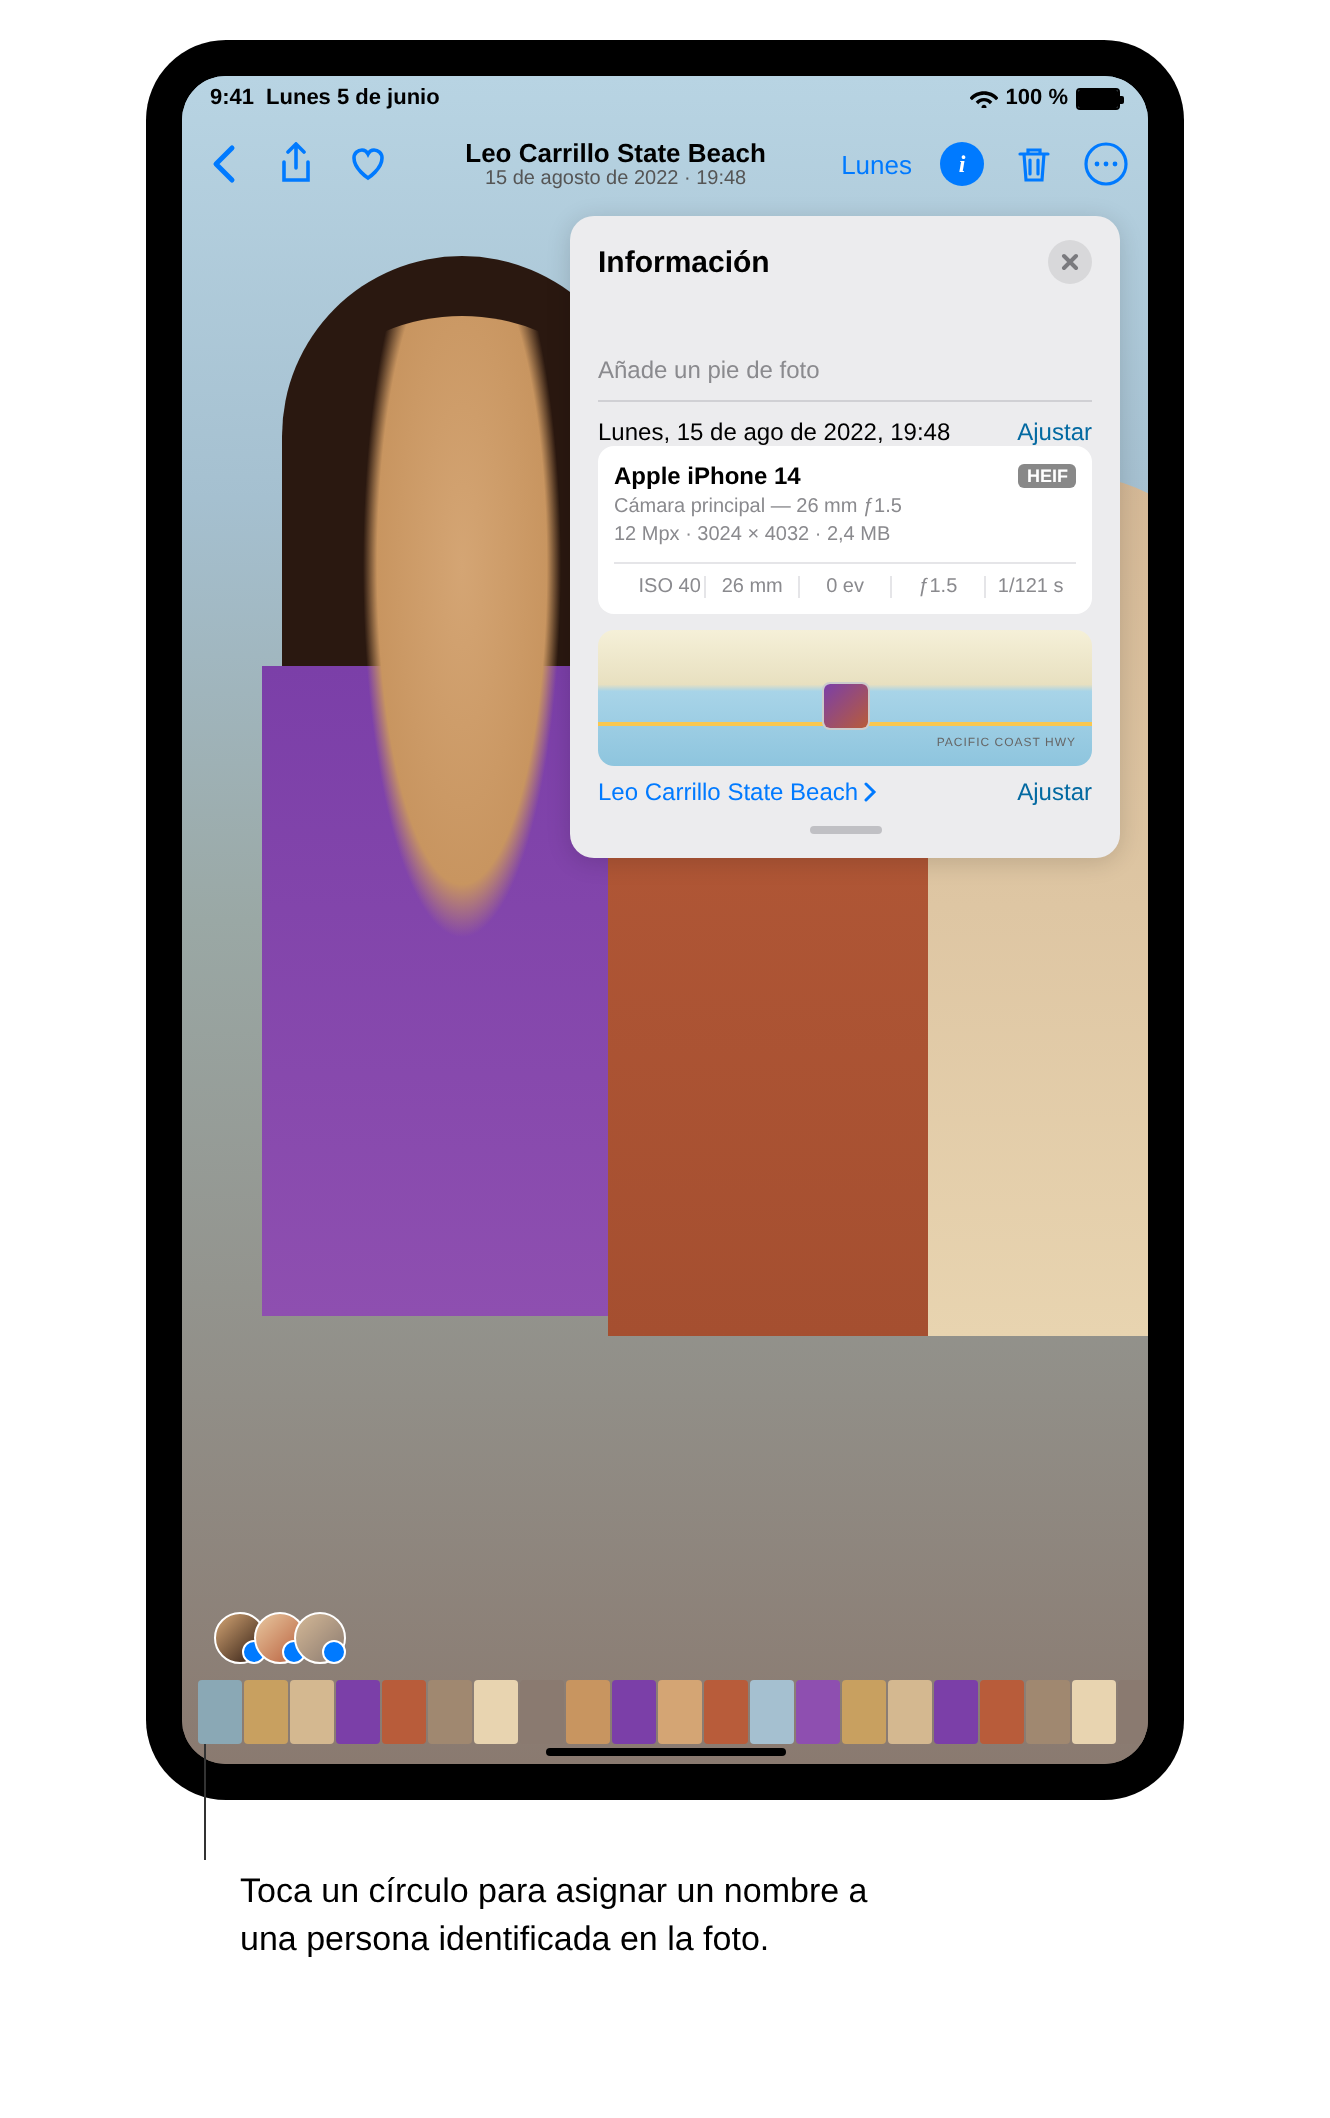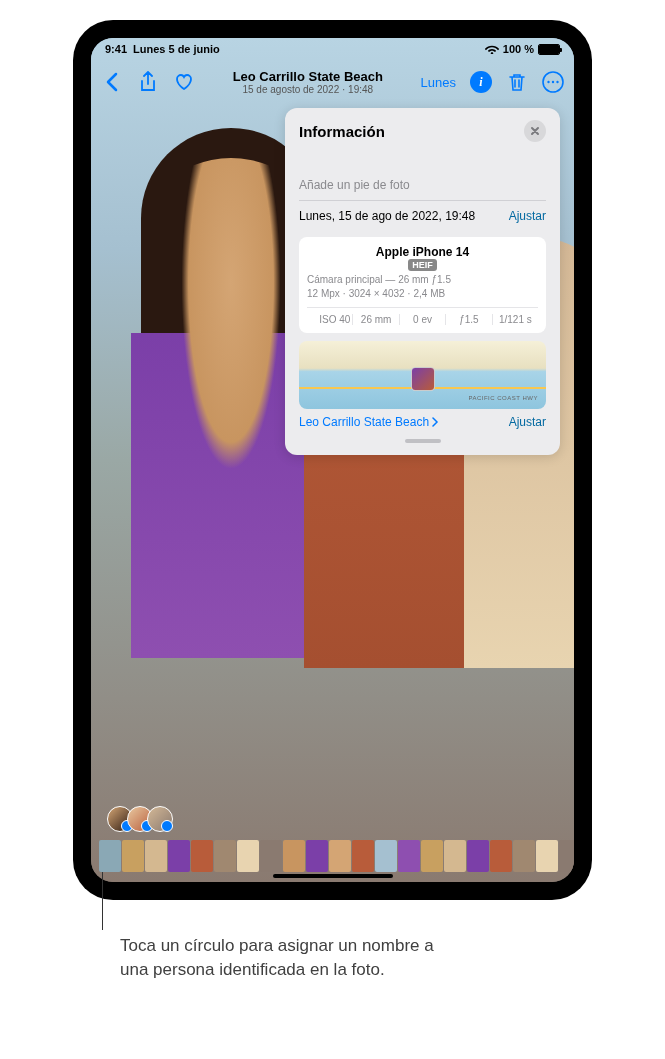--- a/index.html
+++ b/index.html
@@ -108,27 +108,27 @@
   border-radius: 12px;
   padding: 12px 14px;
   font-size: 12px;
   z-index: 20;
   box-shadow: 0 2px 12px rgba(0,0,0,0.15);
 }
 .info-header { display: flex; justify-content: space-between; align-items: center; margin-bottom: 28px; }
 .info-title { font-size: 15px; font-weight: 600; }
 .close-btn { width: 22px; height: 22px; border-radius: 50%; background: #d8d8da; color: #7a7a7e; display: flex; align-items: center; justify-content: center; font-size: 13px; cursor: pointer; }
 .caption-field { color: #8a8a8e; padding: 8px 0; border-bottom: 0.5px solid #d0d0d4; margin-bottom: 8px; }
-.info-row { display: flex; justify-content: space-between; align-items: flex-start; margin-bottom: 14px; }
+.info-row { display: flex; justify-content: space-between; align-items: flex-start; margin-bottom: 0; }
 .info-date { font-size: 12px; font-weight: 500; }
 .adjust-link { color: #0369a1; font-size: 12px; cursor: pointer; }
 .info-filename { color: #8a8a8e; font-size: 11px; display: flex; align-items: center; gap: 4px; margin-bottom: 10px; }
 .cloud-icon { width: 14px; height: 14px; }
 .camera-card { background: #fff; border-radius: 8px; padding: 8px; margin-bottom: 8px; }
-.camera-header { display: flex; justify-content: space-between; align-items: center; margin-bottom: 2px; flex-direction: column; }
+.camera-header { display: flex; justify-content: space-between; align-items: center; margin-bottom: 2px; }
 .camera-model { font-size: 12px; font-weight: 600; }
 .heif-badge { background: #888; color: #fff; font-size: 9px; font-weight: 700; padding: 1px 4px; border-radius: 3px; }
 .camera-detail { font-size: 10px; color: #8a8a8e; line-height: 1.4; }
 .exif-row { display: flex; justify-content: space-between; font-size: 10px; color: #8a8a8e; padding-top: 6px; margin-top: 6px; border-top: 0.5px solid #e5e5e8; }
 .exif-cell { flex: 1; text-align: center; border-right: 0.5px solid #e5e5e8; padding: 0 2px; }
 .exif-cell:first-child { text-align: right; }
 .exif-cell:last-child { border-right: none; text-align: center; }
 .map-box { width: 100%; height: 68px; border-radius: 8px; background: linear-gradient(180deg, #f5f0d8 0%, #e8e0c0 40%, #a8d4e8 45%, #8ec5de 100%); position: relative; margin-bottom: 6px; overflow: hidden; }
 .map-pin { position: absolute; left: 50%; top: 38%; transform: translateX(-50%); width: 24px; height: 24px; background: #fff; border-radius: 4px; border: 1px solid #ccc; }
 .map-pin-inner { width: 100%; height: 100%; background: linear-gradient(135deg, #7b3fa8, #b85c3a); border-radius: 3px; }
@@ -203,21 +203,21 @@
 .callout-line {
   position: absolute;
   left: 82px;
   top: -65px;
   width: 1px;
   height: 85px;
   background: #333;
 }
 .callout-text {
   font-size: 17px;
-  color: #404040;
+  color: #000000;
   line-height: 1.4;
   max-width: 320px;
   padding-top: 24px;
 }
 </style>
 </head>
 <body>
 
 <div class="device">
   <div class="screen">

